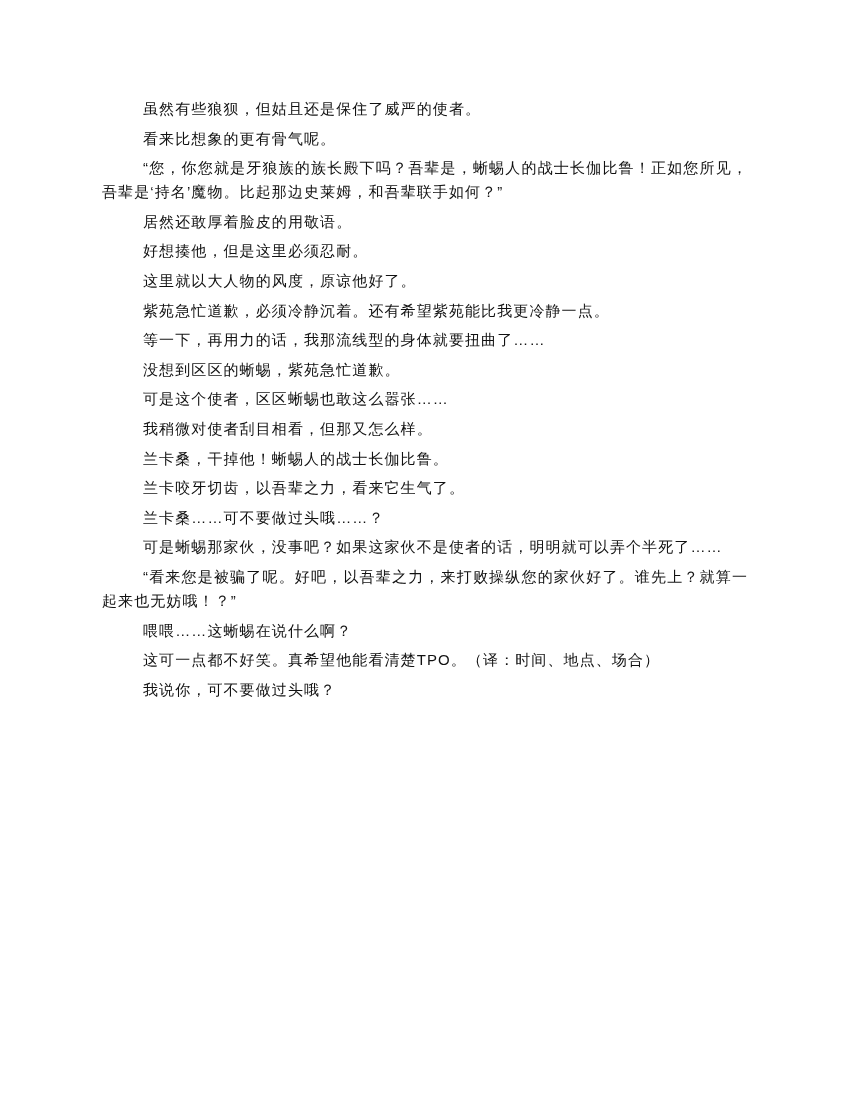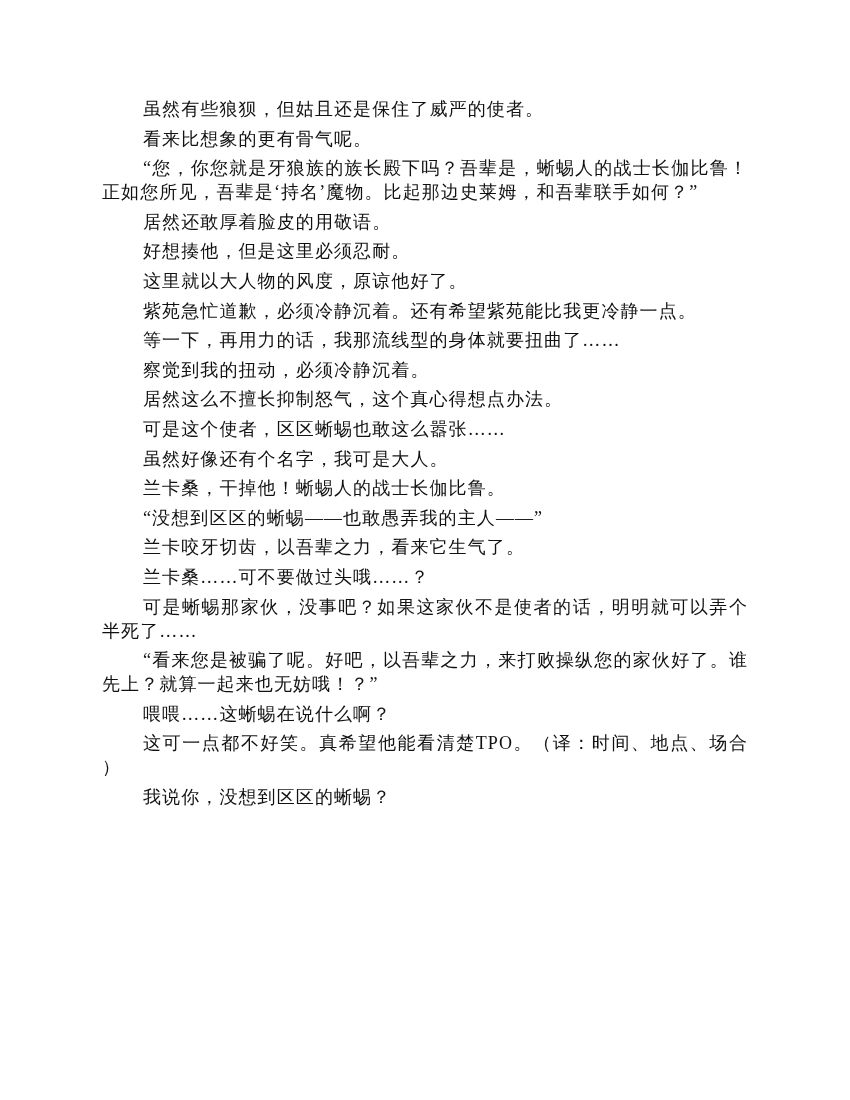--- a/index.html
+++ b/index.html
@@ -11,22 +11,22 @@
       width: 850px;
       height: 1100px;
       position: relative;
       overflow: hidden;
     }
     .page {
       position: absolute;
       left: 102px;
       top: 97px;
       width: 646px;
-      font-family: Liberation Serif, serif;
-      font-size: 18px;
+      font-family: Liberation Sans, sans-serif;
+      font-size: 15px;
       color: #111111;
       line-height: 24px;
       text-align: justify;
       text-justify: inter-character;
     }
     .para {
       margin: 0 0 5.6px 0;
       text-indent: 41px;
       letter-spacing: 1.1px;
       word-break: break-all;
@@ -38,26 +38,24 @@
 
 <div class="page">
   <p class="para">虽然有些狼狈，但姑且还是保住了威严的使者。</p>
   <p class="para">看来比想象的更有骨气呢。</p>
   <p class="para">“您，你您就是牙狼族的族长殿下吗？吾辈是，蜥蜴人的战士长伽比鲁！正如您所见，吾辈是‘持名’魔物。比起那边史莱姆，和吾辈联手如何？”</p>
   <p class="para">居然还敢厚着脸皮的用敬语。</p>
   <p class="para">好想揍他，但是这里必须忍耐。</p>
   <p class="para">这里就以大人物的风度，原谅他好了。</p>
   <p class="para">紫苑急忙道歉，必须冷静沉着。还有希望紫苑能比我更冷静一点。</p>
   <p class="para">等一下，再用力的话，我那流线型的身体就要扭曲了……</p>
-  <p class="para">察觉到我的扭动，必须冷静沉着。</p>
-  <p class="para">居然这么不擅长抑制怒气，这个真心得想点办法。</p>
+  <p class="para">没想到区区的蜥蜴，紫苑急忙道歉。</p>
   <p class="para">可是这个使者，区区蜥蜴也敢这么嚣张……</p>
-  <p class="para">虽然好像还有个名字，我可是大人。</p>
+  <p class="para">我稍微对使者刮目相看，但那又怎么样。</p>
   <p class="para">兰卡桑，干掉他！蜥蜴人的战士长伽比鲁。</p>
-  <p class="para">“没想到区区的蜥蜴——也敢愚弄我的主人——”</p>
   <p class="para">兰卡咬牙切齿，以吾辈之力，看来它生气了。</p>
   <p class="para">兰卡桑……可不要做过头哦……？</p>
   <p class="para">可是蜥蜴那家伙，没事吧？如果这家伙不是使者的话，明明就可以弄个半死了……</p>
   <p class="para">“看来您是被骗了呢。好吧，以吾辈之力，来打败操纵您的家伙好了。谁先上？就算一起来也无妨哦！？”</p>
   <p class="para">喂喂……这蜥蜴在说什么啊？</p>
   <p class="para">这可一点都不好笑。真希望他能看清楚TPO。（译：时间、地点、场合）</p>
-  <p class="para">我说你，没想到区区的蜥蜴？</p>
+  <p class="para">我说你，可不要做过头哦？</p>
 </div>
 
 </body></html>

